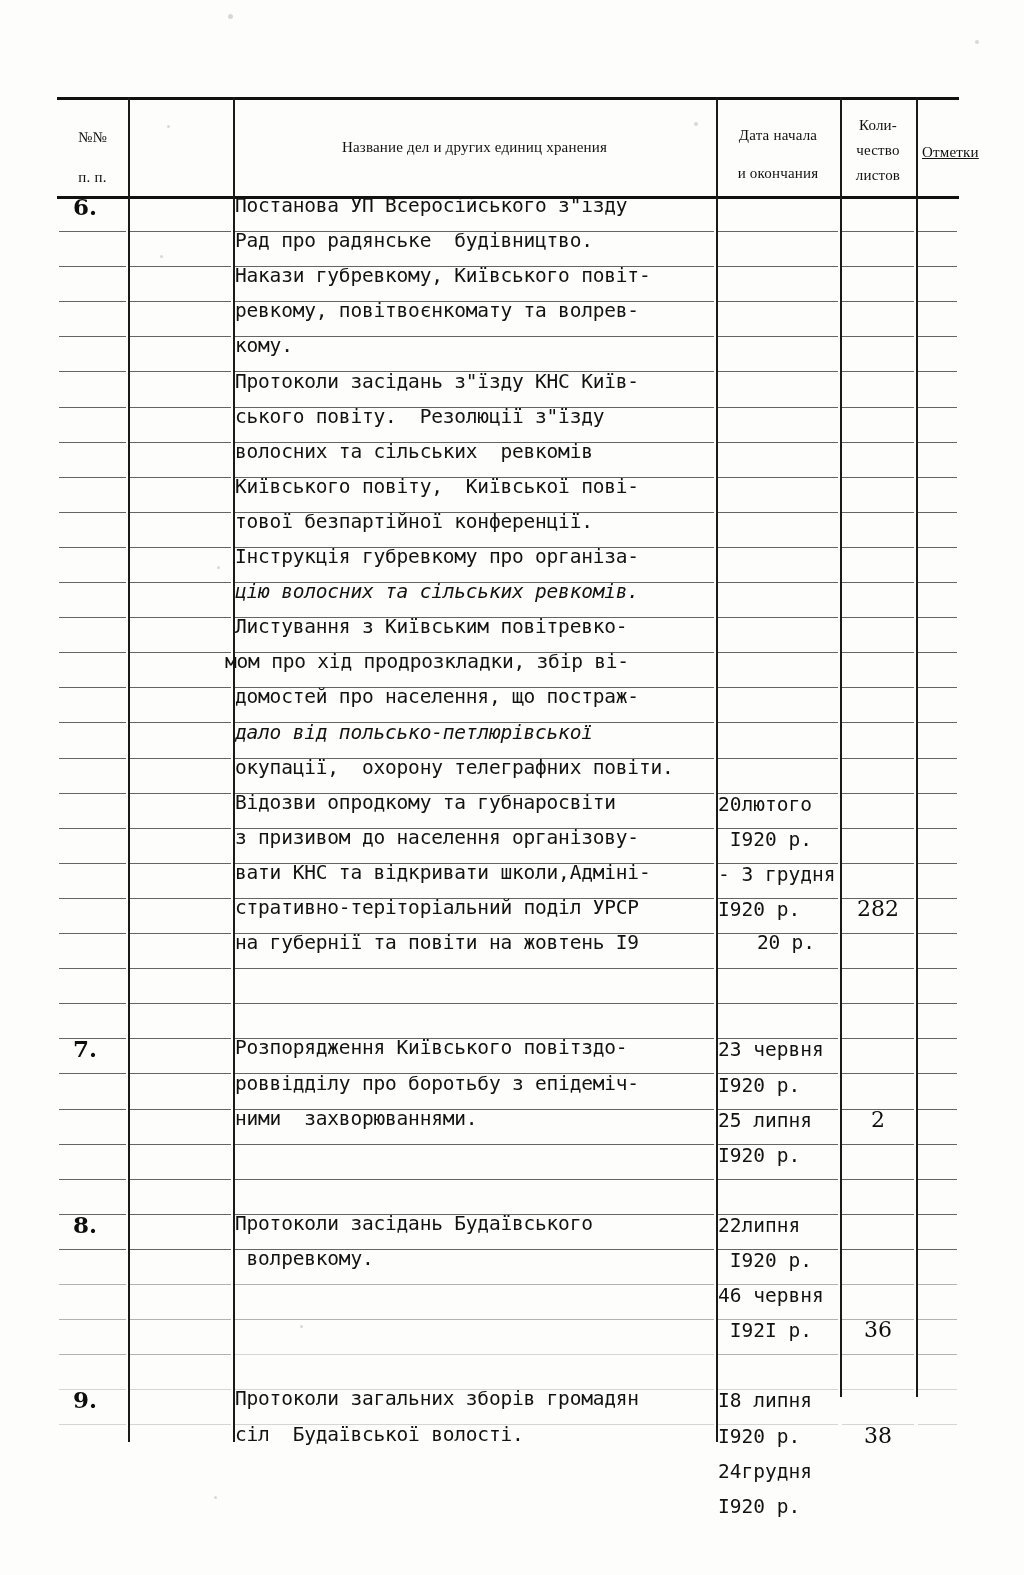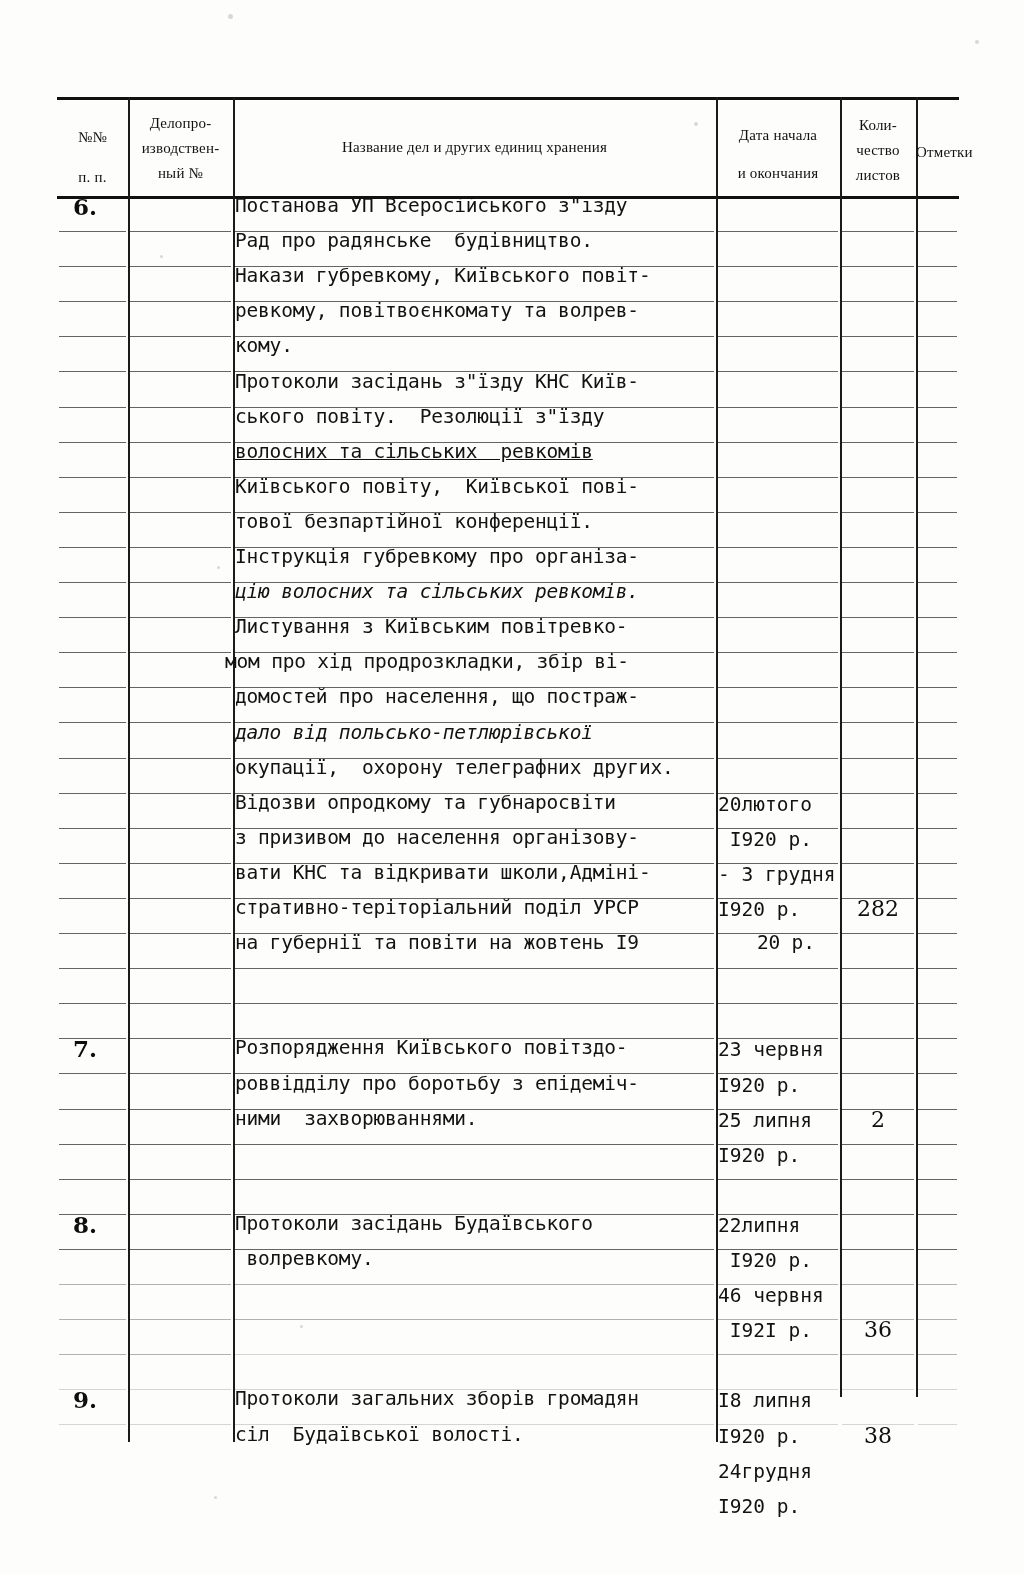--- a/index.html
+++ b/index.html
@@ -123,42 +123,37 @@
     <div class="vline" style="left:176px; height:1345px;"></div>
     <div class="vline" style="left:659px; height:1345px;"></div>
     <div class="vline" style="left:783px; height:1300px;"></div>
     <div class="vline" style="left:859px; height:1300px;"></div>
 
     <div class="hdr-cell" style="left:0; top:28px; width:71px;">
       <div>№№</div>
       <div style="margin-top:15px;">п. п.</div>
     </div>
 
-    <div class="hdr-cell" style="left:71px; top:14px; width:105px;">
-      <div>Делопро-</div>
-      <div>изводствен-</div>
-      <div>ный №</div>
-    </div>
 
     <div class="hdr-cell" style="left:176px; top:38px; width:483px;">
       <div>Название дел и других единиц  хранения</div>
     </div>
 
     <div class="hdr-cell" style="left:659px; top:26px; width:124px;">
       <div>Дата начала</div>
       <div style="margin-top:13px;">и  окончания</div>
     </div>
 
     <div class="hdr-cell" style="left:783px; top:16px; width:76px;">
       <div>Коли-</div>
       <div>чество</div>
       <div>листов</div>
     </div>
 
-    <div class="hdr-cell" style="left:859px; top:43px; width:43px; text-align:left; padding-left:0;">
+    <div class="hdr-cell" style="left:859px; top:43px; width:43px; text-align:left; padding-left:6px;text-decoration:underline;">
       <div>Отметки</div>
     </div>
 
     <div id="rules">
         <div class="rule" style="left: 2px; top: 134px; width: 67px;"></div>
         <div class="rule" style="left: 73px; top: 134px; width: 101px;"></div>
         <div class="rule" style="left: 178px; top: 134px; width: 479px;"></div>
         <div class="rule" style="left: 661px; top: 134px; width: 120px;"></div>
         <div class="rule" style="left: 785px; top: 134px; width: 72px;"></div>
         <div class="rule" style="left: 861px; top: 134px; width: 39px;"></div>
@@ -371,30 +366,30 @@
 
   <div id="typed">
       <div class="num" style="left: 73px; top: 193px;">6.</div>
       <div class="tw" style="left: 235px; top: 196px;">Постанова УП Всеросійського з"їзду</div>
       <div class="tw" style="left: 235px; top: 231.1px;">Рад про радянське  будівництво.</div>
       <div class="tw" style="left: 235px; top: 266.2px;">Накази губревкому, Київського повіт-</div>
       <div class="tw" style="left: 235px; top: 301.3px;">ревкому, повітвоєнкомату та волрев-</div>
       <div class="tw" style="left: 235px; top: 336.4px;">кому.</div>
       <div class="tw" style="left: 235px; top: 371.5px;">Протоколи засідань з"їзду КНС Київ-</div>
       <div class="tw" style="left: 235px; top: 406.6px;">ського повіту.  Резолюції з"їзду</div>
-      <div class="tw" style="left: 235px; top: 441.7px; text-decoration: underline;">волосних та сільських  ревкомів</div>
+      <div class="tw" style="left: 235px; top: 441.7px;">волосних та сільських  ревкомів</div>
       <div class="tw" style="left: 235px; top: 476.8px;">Київського повіту,  Київської пові-</div>
       <div class="tw" style="left: 235px; top: 511.9px;">тової безпартійної конференції.</div>
       <div class="tw" style="left: 235px; top: 547px;">Інструкція губревкому про організа-</div>
       <div class="tw" style="left: 235px; top: 582.1px; font-style: italic;">цію волосних та сільських ревкомів.</div>
       <div class="tw" style="left: 235px; top: 617.2px;">Листування з Київським повітревко-</div>
       <div class="tw" style="left: 225px; top: 652.3px;">мом про хід продрозкладки, збір ві-</div>
       <div class="tw" style="left: 235px; top: 687.4px;">домостей про населення, що постраж-</div>
       <div class="tw" style="left: 235px; top: 722.5px; font-style: italic;">дало від польсько-петлюрівської</div>
-      <div class="tw" style="left: 235px; top: 757.6px;">окупації,  охорону телеграфних других.</div>
+      <div class="tw" style="left: 235px; top: 757.6px;">окупації,  охорону телеграфних повіти.</div>
       <div class="tw" style="left: 235px; top: 792.7px;">Відозви опродкому та губнаросвіти</div>
       <div class="tw" style="left: 235px; top: 827.8px;">з призивом до населення організову-</div>
       <div class="tw" style="left: 235px; top: 862.9px;">вати КНС та відкривати школи,Адміні-</div>
       <div class="tw" style="left: 235px; top: 898px;">стративно-теріторіальний поділ УРСР</div>
       <div class="tw" style="left: 235px; top: 933.1px;">на губернії та повіти на жовтень I9</div>
       <div class="tw" style="left: 757px; top: 933.1px;">20 р.</div>
       <div class="date" style="left: 718px; top: 792.7px;">20лютого</div>
       <div class="date" style="left: 718px; top: 827.8px;"> I920 р.</div>
       <div class="date" style="left: 718px; top: 862.9px;">- 3 грудня</div>
       <div class="date" style="left: 718px; top: 898px;">I920 р.</div>

